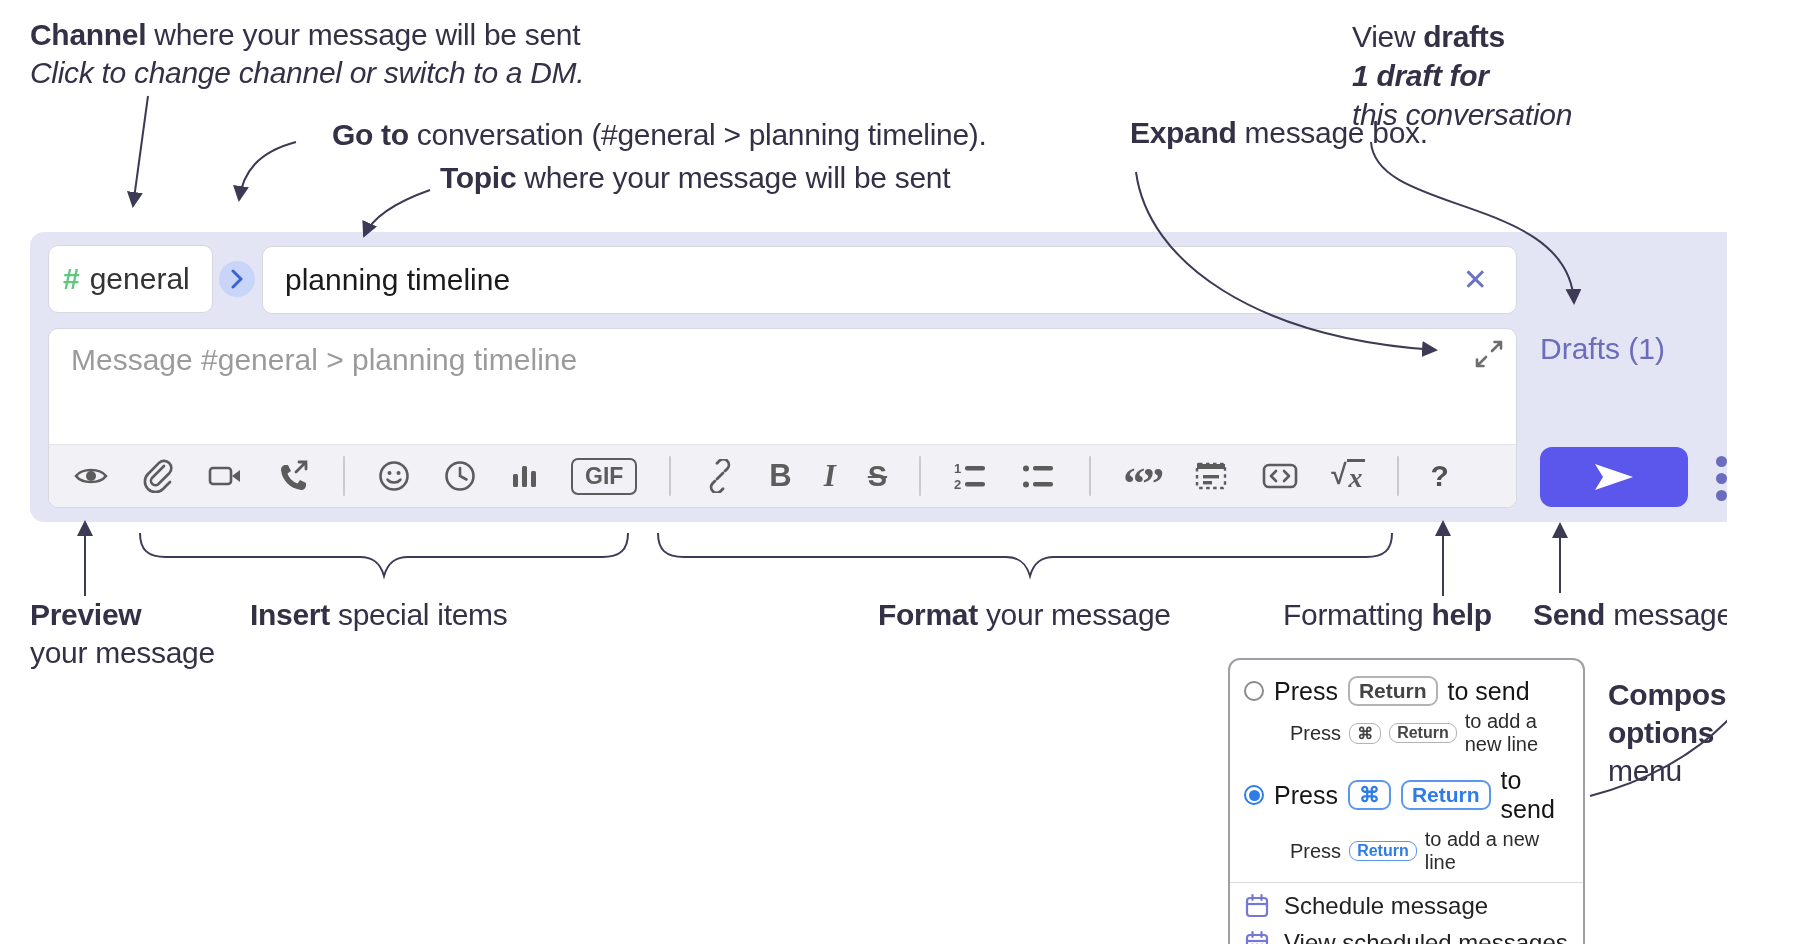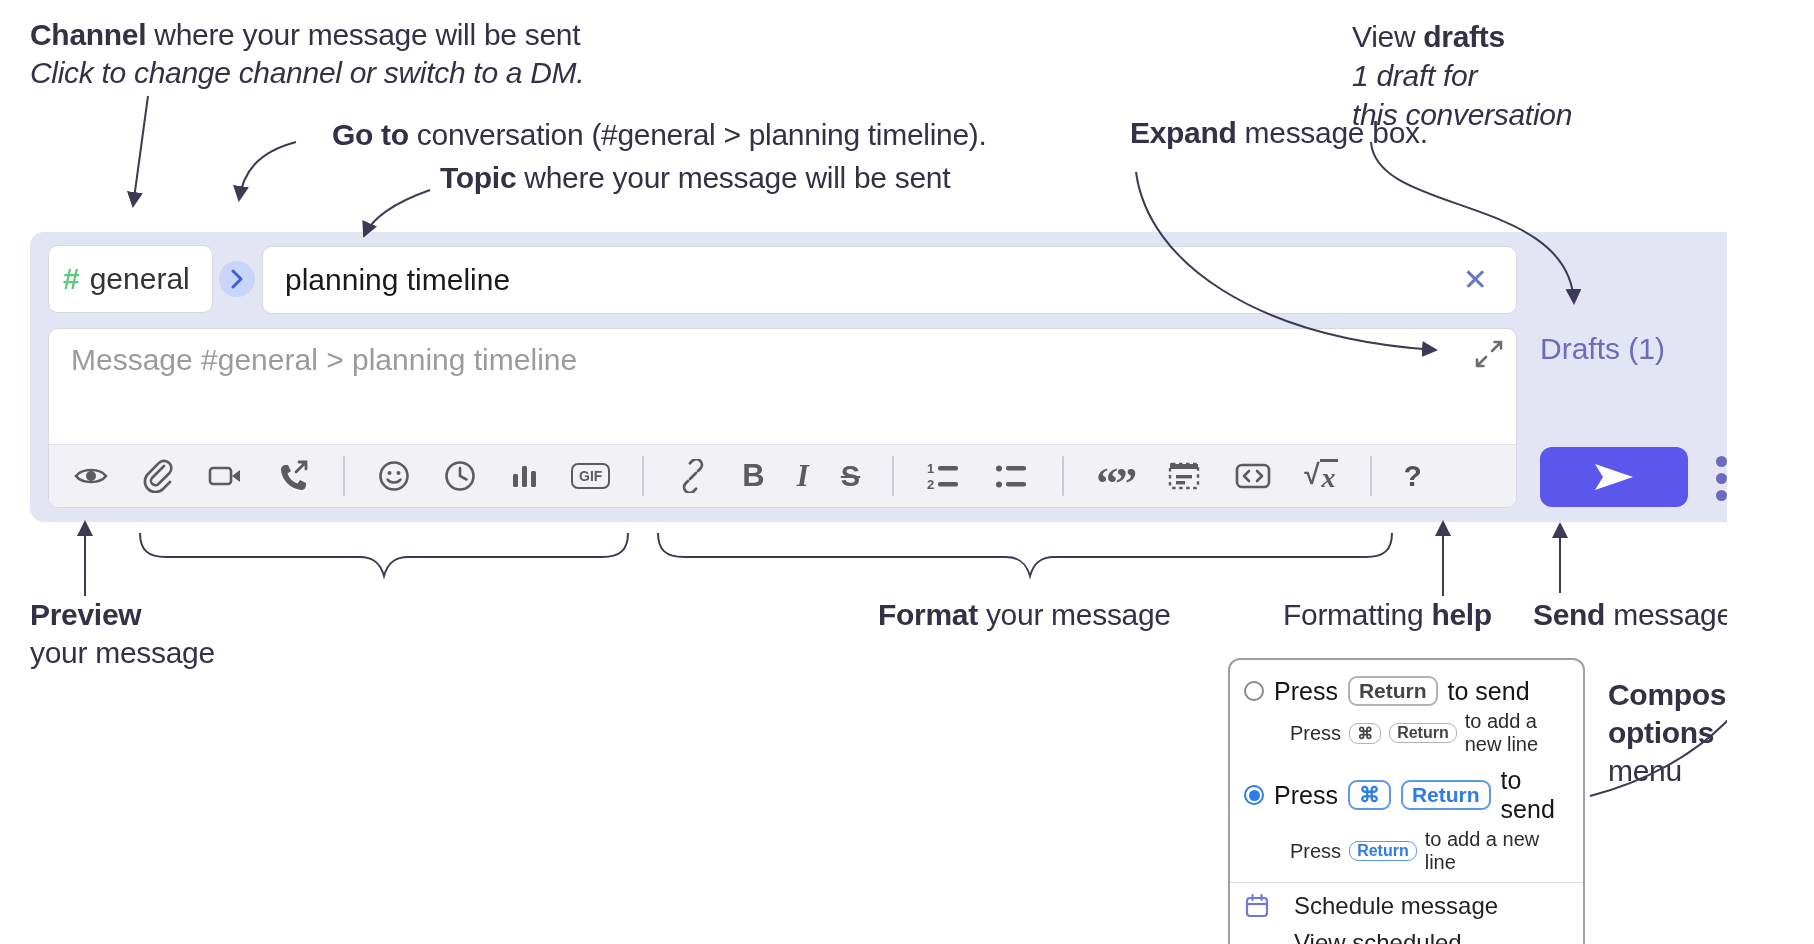--- a/index.html
+++ b/index.html
@@ -43,42 +43,42 @@
   .tb-div{width:2px;height:40px;background:#c9c9d2;border-radius:1px;flex:0 0 auto;}
   .tb-B{font-size:31px;font-weight:700;color:#5c5c5c;}
   .tb-I{font-size:31px;font-style:italic;font-family:"Liberation Serif",serif;color:#5c5c5c;font-weight:600;}
   .tb-S{font-size:29px;font-weight:700;text-decoration:line-through;color:#5c5c5c;}
   .tb-quote{font-family:"Liberation Serif",serif;font-weight:700;font-size:44px;letter-spacing:-3px;
             color:#5c5c5c;line-height:20px;padding-top:16px;}
   .tb-math{font-size:28px;font-weight:700;color:#5c5c5c;display:flex;align-items:flex-start;}
   .tb-math .mx{font-family:"Liberation Serif",serif;font-style:italic;border-top:3px solid #5c5c5c;
                padding:0 2px;font-weight:700;}
   .tb-help{font-size:30px;font-weight:600;color:#525252;}
-  .gif-box{border:2.5px solid #5c5c5c;border-radius:7px;padding:3px 6px;font-size:14px;font-weight:700;}
+  .gif-box{border:2.5px solid #5c5c5c;border-radius:7px;padding:3px 12px;font-size:23px;font-weight:700;}
 
   .drafts-link{position:absolute;left:1510px;top:100px;font-size:30px;color:#6c6cbb;cursor:pointer;}
   .send-btn{position:absolute;left:1510px;top:215px;width:148px;height:60px;border-radius:12px;
             background:#5b57ec;display:flex;align-items:center;justify-content:center;cursor:pointer;}
   .dots{position:absolute;left:1686px;top:224px;width:12px;display:flex;flex-direction:column;gap:6px;cursor:pointer;}
   .dots span{width:11px;height:11px;border-radius:50%;background:#6c6cbe;}
 
   
   .popup{position:absolute;left:1228px;top:658px;width:357px;background:#fff;
          border:2px solid #9e9ea6;border-radius:12px;box-sizing:border-box;
          padding:12px 14px 12px 14px;font-size:25px;color:#151515;}
   .prow{display:flex;align-items:center;gap:10px;margin:4px 0 2px 0;}
   .psub{display:flex;align-items:center;gap:8px;margin:4px 0 10px 46px;font-size:20px;color:#2c2c2c;}
   .radio{width:20px;height:20px;border:2.5px solid #8a8a8a;border-radius:50%;box-sizing:border-box;flex:0 0 auto;}
   .radio.sel{border-color:#2d7ce8;position:relative;}
   .radio.sel::after{content:'';position:absolute;inset:2.5px;border-radius:50%;background:#2d7ce8;}
   .key{border:2px solid #b3b3b3;border-radius:9px;background:#fff;padding:1px 9px;font-size:21px;color:#444;font-weight:bold;}
   .key.blue{border-color:#5a97ee;color:#2d7ce8;}
   .key.sm{font-size:16px;padding:0 7px;border-width:1.5px;}
   .pdiv{height:0;border-top:1.5px solid #dcdcdc;margin:8px -14px;}
-  .mitem{display:flex;align-items:center;gap:24px;font-size:24px;color:#222;margin:9px 0;cursor:pointer;}
+  .mitem{display:flex;align-items:center;gap:14px;font-size:24px;color:#222;margin:9px 0;cursor:pointer;}
   .mitem svg{flex:0 0 auto;}
 </style>
 </head>
 <body>
 
 <div class="canvas">
 
   <div class="abs ann" style="left:30px;top:18px;">
     <b>Channel</b><span> where your message will be sent</span>
   </div>
@@ -94,21 +94,21 @@
     <b>Topic</b><span> where your message will be sent</span>
   </div>
 
   <div class="abs ann" style="left:1130px;top:116px;">
     <b>Expand</b><span> message box.</span>
   </div>
 
   <div class="abs ann" style="left:1352px;top:20px;">
     <span>View </span><b>drafts</b>
   </div>
-  <div class="abs ann" style="left:1352px;top:59px;">
+  <div class="abs ann" style="left:1352px;top:59px;font-weight:bold;">
     <i>1 draft for</i>
   </div>
   <div class="abs ann" style="left:1352px;top:98px;">
     <i>this conversation</i>
   </div>
 
   <div class="compose">
 
     <div class="white-box channel-select">
       <span class="hash">#</span>
@@ -262,20 +262,23 @@
     </div>
   </div>
 
   <div class="abs ann" style="left:30px;top:598px;">
     <b>Preview</b>
   </div>
   <div class="abs ann" style="left:30px;top:636px;">
     <span>your message</span>
   </div>
 
+  <div class="abs ann" style="left:250px;top:598px;">
+    <b>Insert</b><span> special items</span>
+  </div>
 
   <div class="abs ann" style="left:1283px;top:598px;">
     <span>Formatting </span><b>help</b>
   </div>
 
   <div class="abs ann" style="left:878px;top:598px;">
     <b>Format</b><span> your message</span>
   </div>
 
   <div class="abs ann" style="left:1533px;top:598px;text-align:right;">

